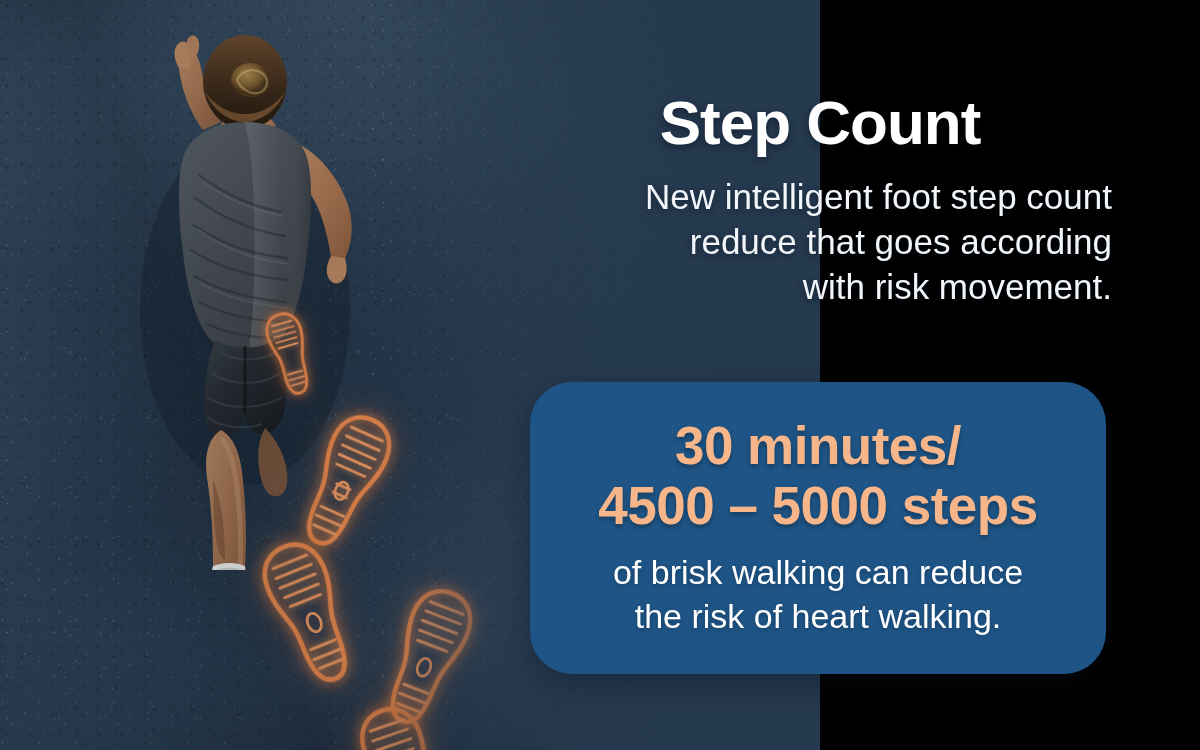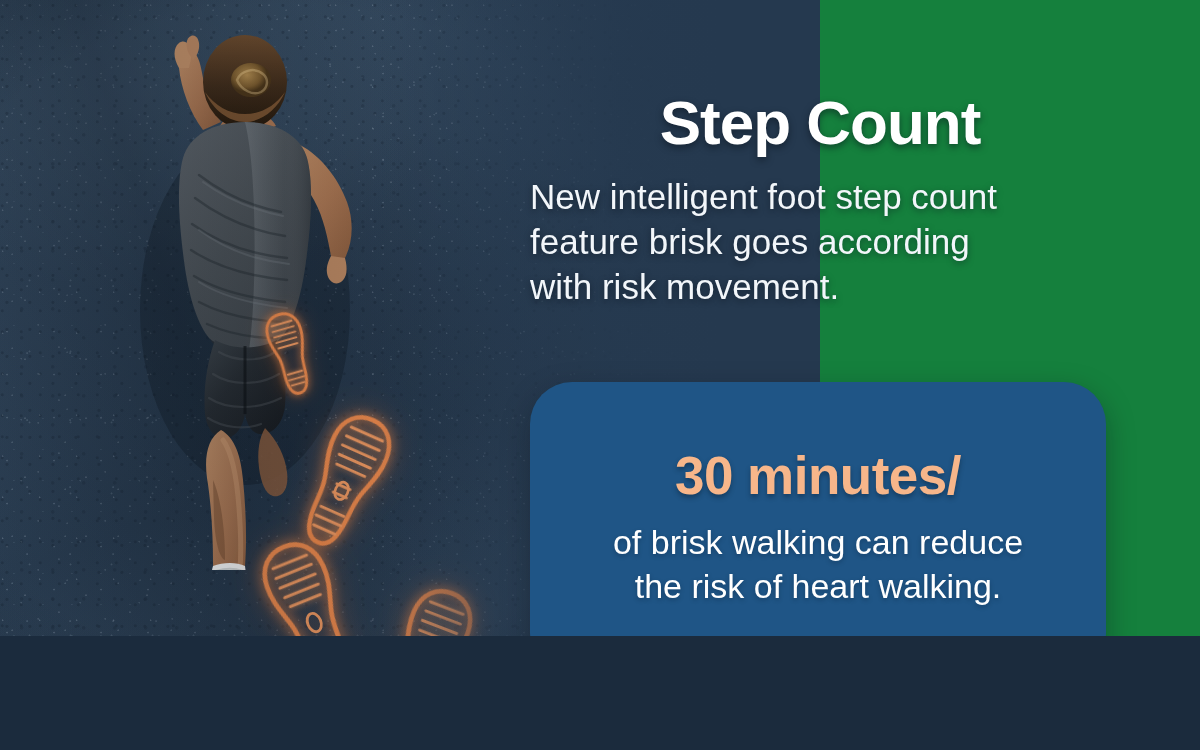--- a/index.html
+++ b/index.html
@@ -1,20 +1,20 @@
 <!DOCTYPE html>
 <html><head>
 <meta charset="utf-8">
 <style>
   html,body{margin:0;padding:0;background:#1b2b3d;}
   *{box-sizing:border-box;}
   #stage{
-    position:relative;width:1200px;height:636px;overflow:hidden;
+    position:relative;width:1200px;height:750px;overflow:hidden;
     font-family:"Liberation Sans", sans-serif;
-    background:#15803d;
+    background:#000000;
   }
 
   
   .photo{position:absolute;left:0;top:0;width:820px;height:750px;overflow:hidden;}
   .asphalt{
     position:absolute;inset:0;
     background:
       radial-gradient(ellipse 60% 45% at 18% 12%, rgba(92,118,142,.30), rgba(0,0,0,0) 60%),
       radial-gradient(ellipse 70% 50% at 75% 85%, rgba(88,112,136,.22), rgba(0,0,0,0) 62%),
       radial-gradient(ellipse 50% 40% at 55% 45%, rgba(40,58,78,.55), rgba(0,0,0,0) 70%),
@@ -79,21 +79,21 @@
   
   .content{position:absolute;left:520px;top:0;width:680px;height:750px;}
   .title{
     position:absolute;left:0;right:80px;top:92px;
     text-align:center;color:#ffffff;
     font-size:62px;line-height:1;font-weight:bold;letter-spacing:-1px;
     text-shadow:0 3px 7px rgba(10,18,28,.55);
   }
   .subtitle{
     position:absolute;left:10px;right:88px;top:175px;
-    text-align:left;color:#f2f6fa;
+    text-align:right;color:#f2f6fa;
     font-size:35px;line-height:1.28;font-weight:300;
     text-shadow:0 2px 6px rgba(10,18,28,.5);
   }
 
   
   .card{
     position:absolute;left:530px;top:382px;width:576px;height:292px;
     background:#1f5586;border-radius:42px;
     box-shadow:0 10px 28px rgba(8,16,26,.35);
   }
@@ -365,29 +365,30 @@
     <div class="vignette"></div>
     <div class="photo-fade"></div>
   </div>
 
   <div class="content">
 
     <div class="title">Step Count</div>
 
     <div class="subtitle">
       <div>New intelligent foot step count</div>
-      <div>feature brisk goes according</div>
+      <div>reduce that goes according</div>
       <div>with risk movement.</div>
     </div>
   </div>
 
   <div class="card">
     <div class="card-inner">
       <div class="stat">
         <div>30 minutes/</div>
+        <div>4500 – 5000 steps</div>
       </div>
       <div class="card-note">
         <div>of brisk walking can reduce</div>
         <div>the risk of heart walking.</div>
       </div>
     </div>
   </div>
 
 </div>
 

